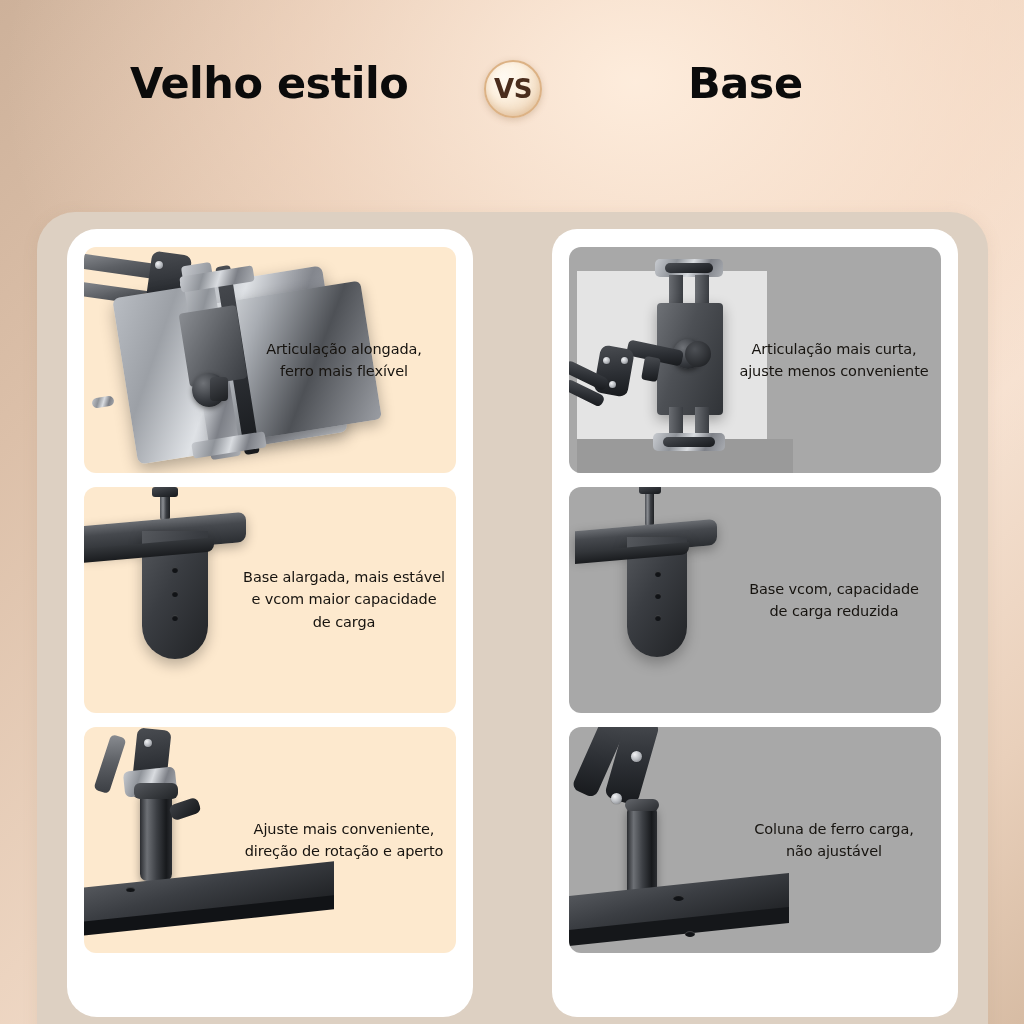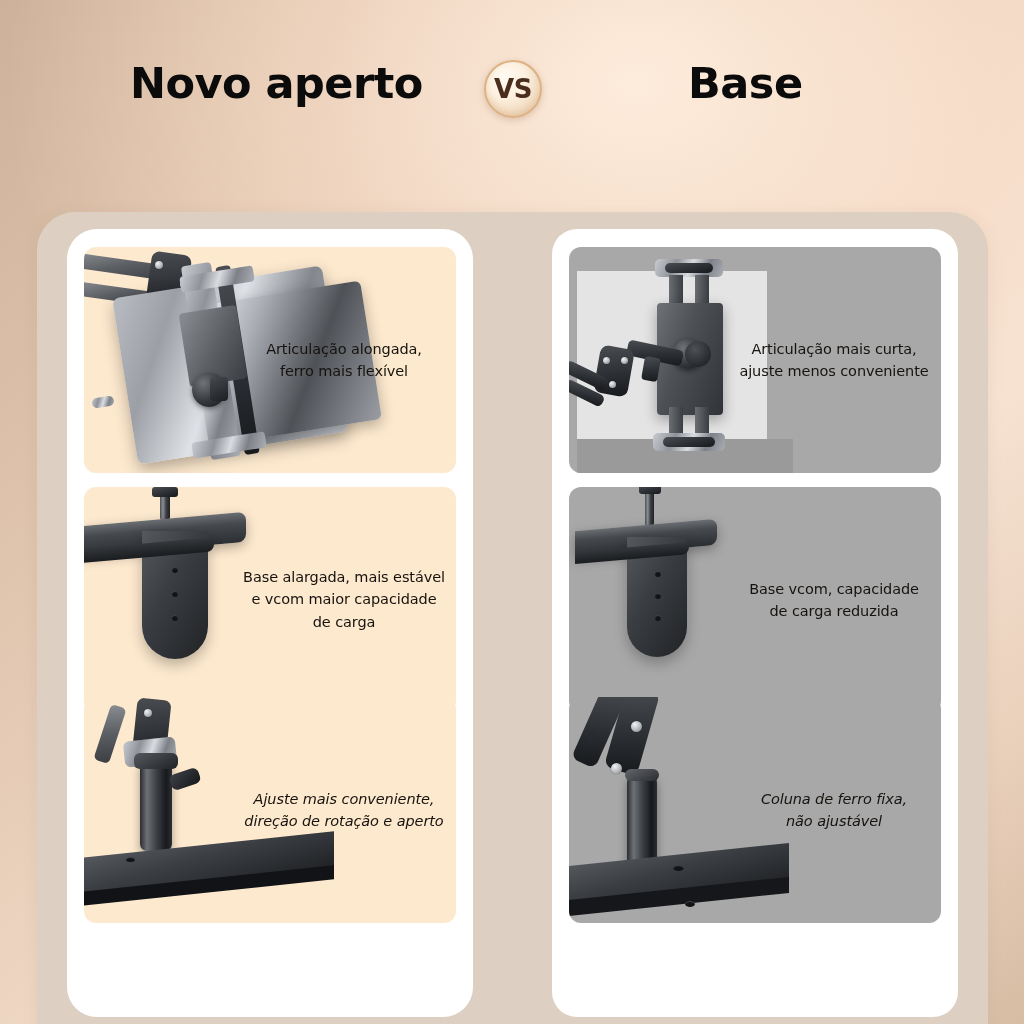--- a/index.html
+++ b/index.html
@@ -92,21 +92,21 @@
   .feature-card {
     position: absolute;
     left: 17px;
     width: 372px;
     height: 226px;
     border-radius: 12px;
     overflow: hidden;
   }
   .feature-card.r1 { top: 18px; }
   .feature-card.r2 { top: 258px; }
-  .feature-card.r3 { top: 468px; font-style: italic; }
+  .feature-card.r3 { top: 498px; }
 
   .card-new { background: #fde9ce; }
   .card-old { background: #a8a8a8; }
 
   .caption {
     position: absolute;
     top: 50%;
     transform: translateY(-50%);
     text-align: center;
     font-size: 14.5px;
@@ -219,21 +219,21 @@
     position: absolute;
     background: #e4e4e4;
   }
 </style>
 </head>
 <body>
 
 <div id="page">
 
   <div id="header">
-    <div class="title" id="title-new">Novo aperto</div>
+    <div class="title" id="title-new">Velho estilo</div>
 
     <div id="vs-badge">
       <span>VS</span>
     </div>
 
     <div class="title" id="title-old">Base</div>
   </div>
 
   <div id="compare-panel">
 
@@ -354,19 +354,19 @@
           <div class="mt dark" style="left:46px;top:-10px;width:34px;height:86px;border-radius:9px;transform:rotate(16deg);"></div>
           <div class="mt screw" style="left:62px;top:24px;width:11px;height:11px;"></div>
           <div class="mt screw" style="left:42px;top:66px;width:11px;height:11px;"></div>
           <div class="mt column-tube" style="left:58px;top:78px;width:30px;height:100px;"></div>
           <div class="mt" style="left:56px;top:72px;width:34px;height:12px;border-radius:6px;background:linear-gradient(150deg,#63666b,#2a2c30);"></div>
           <div class="mt desk" style="left:-10px;top:158px;width:230px;height:42px;transform:skewY(-6deg);"></div>
           <div class="mt" style="left:-10px;top:192px;width:230px;height:16px;background:#15171a;transform:skewY(-6deg);"></div>
           <div class="mt hole" style="left:104px;top:168px;width:11px;height:6px;"></div>
           <div class="mt hole" style="left:116px;top:204px;width:10px;height:6px;"></div>
         </div>
-        <div class="caption">Coluna de ferro fixa,
+        <div class="caption">Coluna de ferro carga,
 não ajustável</div>
       </div>
     </div>
 
   </div>
 </div>
 
 </body></html>

